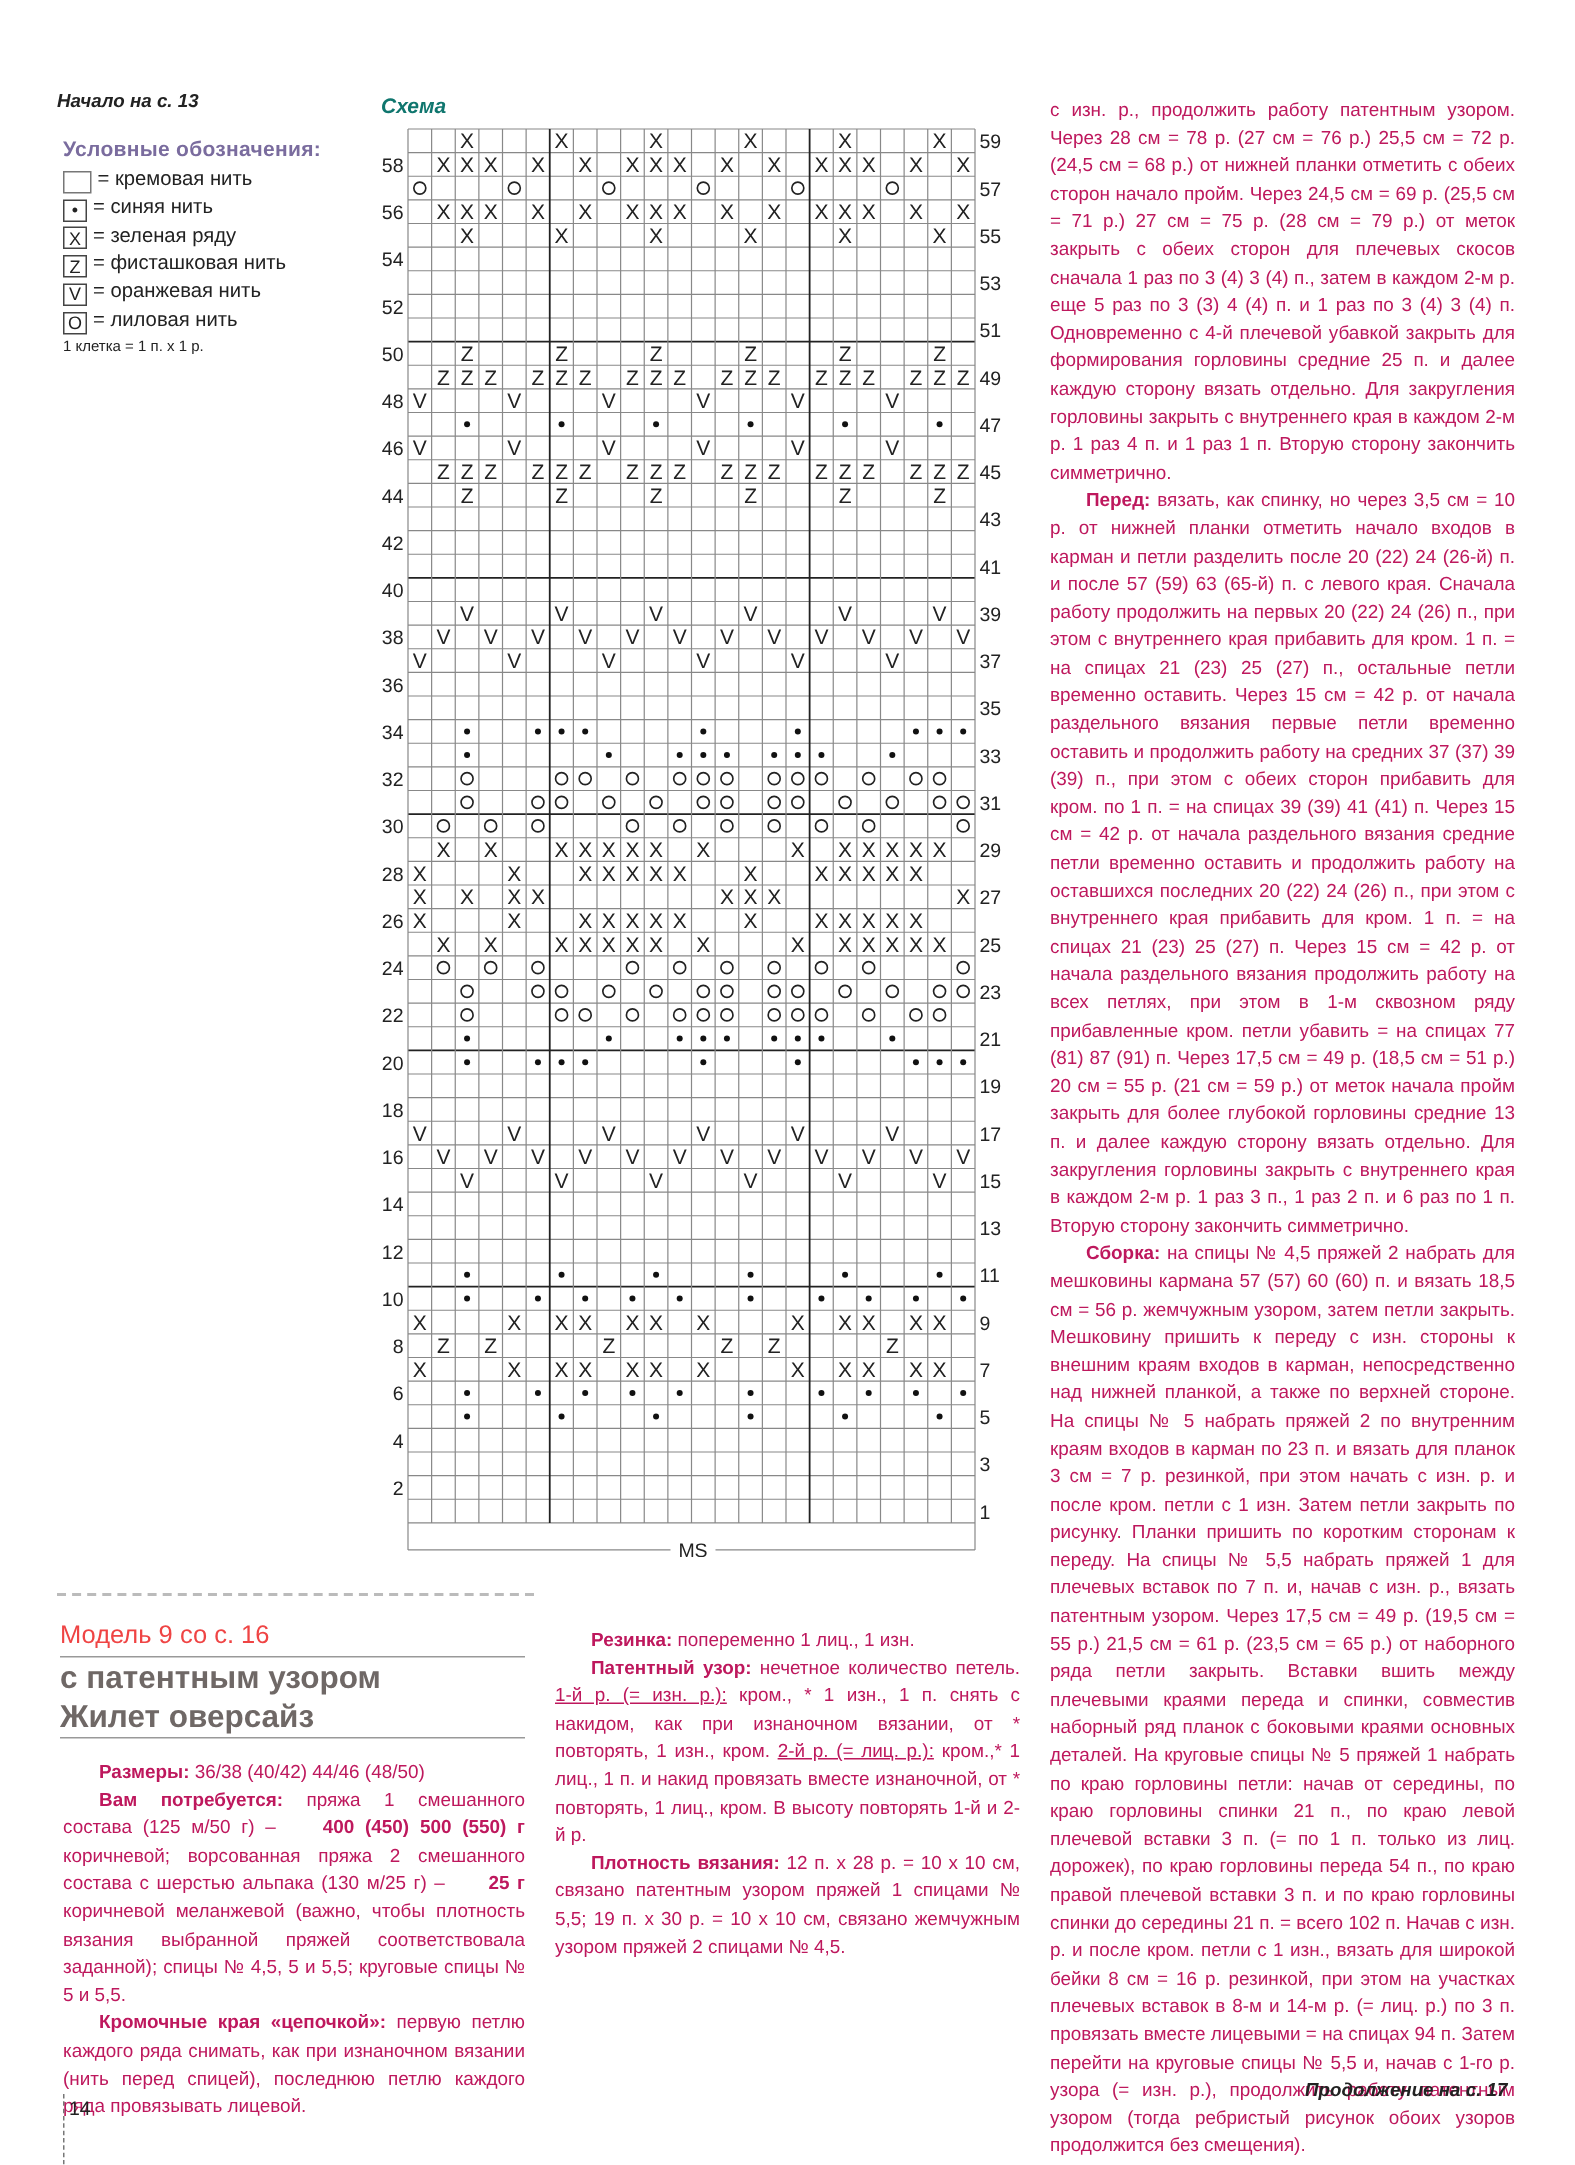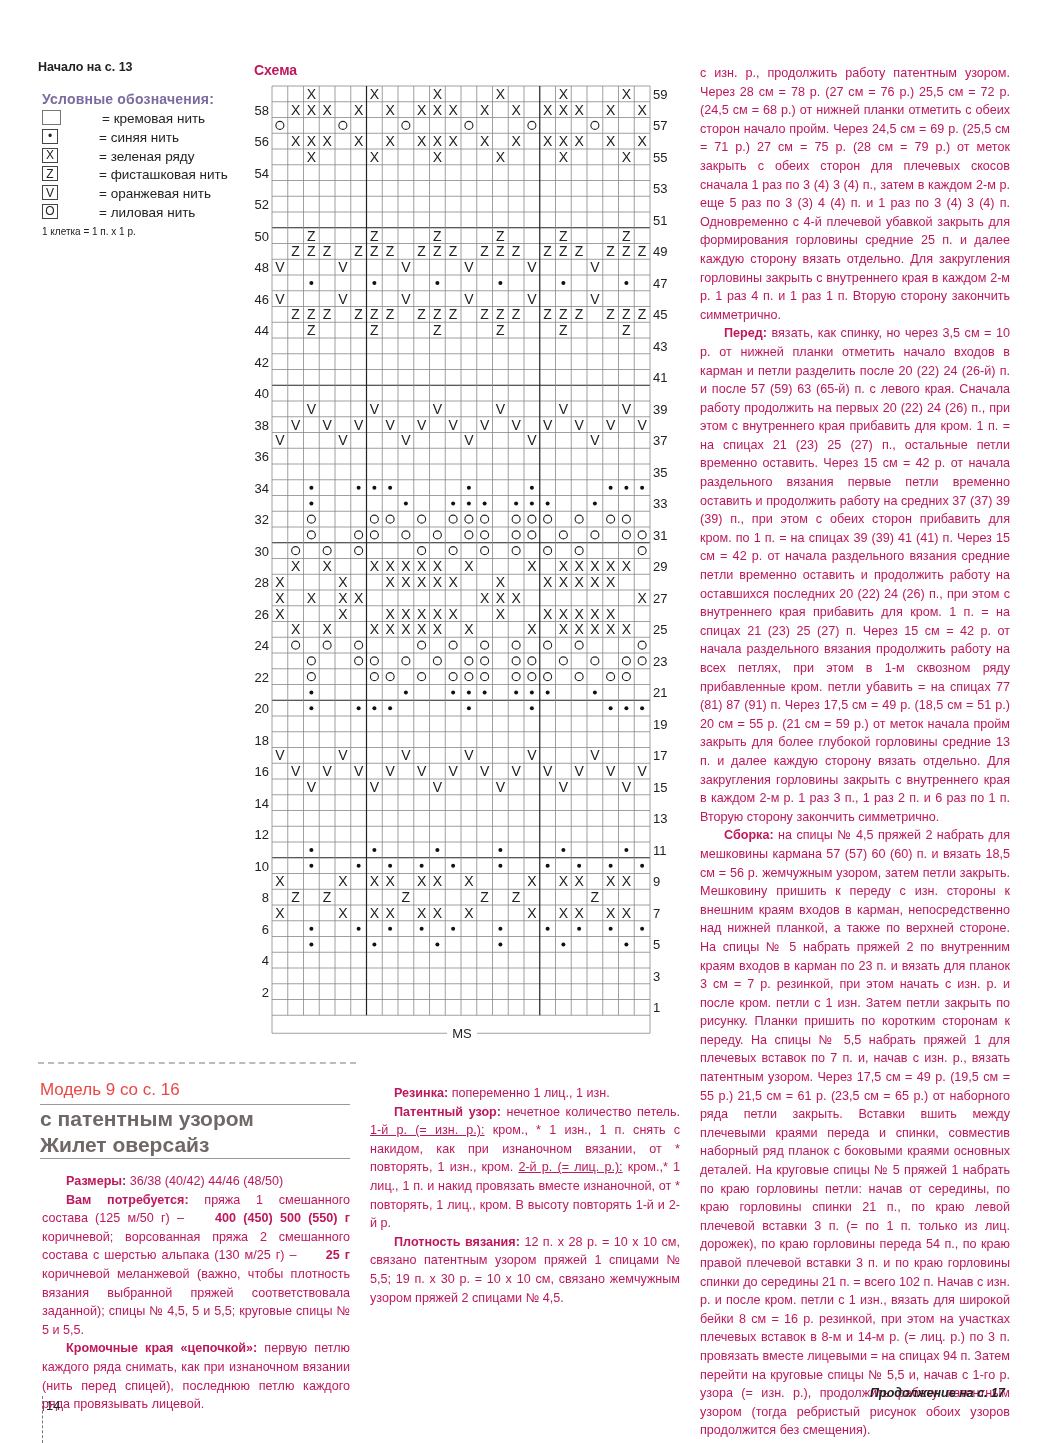--- a/index.html
+++ b/index.html
@@ -1,29 +1,29 @@
 <!DOCTYPE html>
 <html><head>
 <meta charset="utf-8">
 <style>
   html, body { margin: 0; padding: 0; background: #ffffff; }
   body { width: 1050px; height: 1443px; position: relative; overflow: hidden;
          font-family: "Liberation Sans", sans-serif; color: #222; }
   .abs { position: absolute; }
 
-  .cont-note { left: 38px; top: 60px; font-size: 12.5px; font-weight: bold; color: #222; }
+  .cont-note { left: 38px; top: 60px; font-size: 12.5px; font-weight: bold; font-style: italic; color: #222; }
   .legend-title { left: 42px; top: 91px; font-size: 14px; font-weight: bold; color: #7a6c9e; letter-spacing: 0.2px; }
   .legend { left: 42px; top: 110px; font-size: 13.5px; line-height: 18.8px; }
-  .legend-row { display: flex; align-items: flex-start; height: 18.8px; gap: 37px; }
+  .legend-row { display: flex; align-items: flex-end; height: 18.8px; }
   .legend-box { width: 14px; height: 13px; border: 1px solid #444; display: inline-flex; align-items: center; justify-content: center;
                 font-size: 12px; margin-right: 4px; line-height: 1; }
   .legend-box.cream { width: 17px; border-color: #777; }
   .legend-scale { font-size: 10px; }
 
-  .schema-title { left: 254px; top: 62px; font-size: 14px; font-weight: bold; color: #be185d; }
+  .schema-title { left: 254px; top: 62px; font-size: 14px; font-weight: bold; color: #0f766e; font-style: italic; }
 
   #grid-svg { position: absolute; left: 240px; top: 78px; }
 
   .rule-dash { left: 38px; top: 1062px; width: 318px; height: 0; border-top: 2px dashed #bbb; }
   .model-ref { left: 40px; top: 1080px; font-size: 17px; color: #ef4444; font-weight: normal; }
   .rule-thin1 { left: 40px; top: 1104px; width: 310px; border-top: 1px solid #999; }
   .model-title { left: 40px; top: 1106px; font-size: 21px; font-weight: bold; color: #6f6866; line-height: 26px; width: 320px; }
   .rule-thin2 { left: 40px; top: 1158px; width: 310px; border-top: 1px solid #999; }
 
   .col-text { font-size: 12.6px; line-height: 18.6px; text-align: justify; color: #be185d; }

